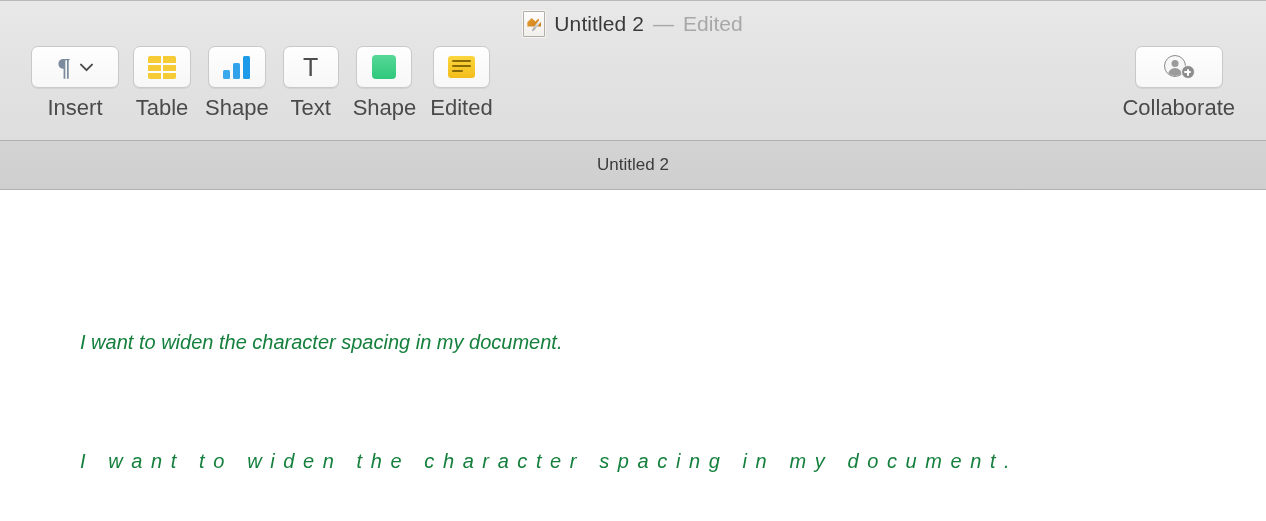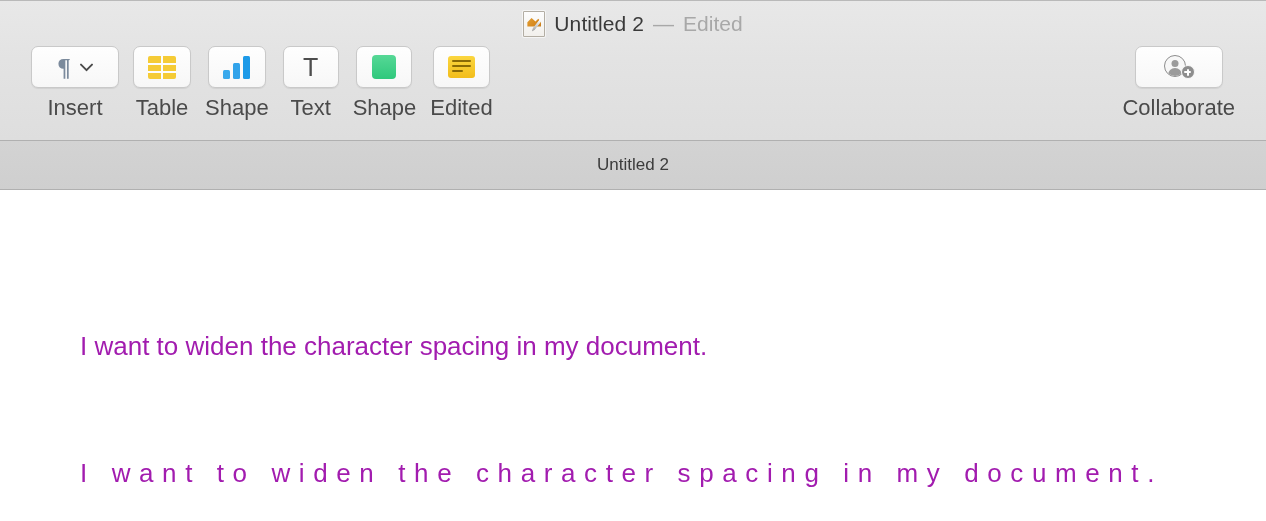--- a/index.html
+++ b/index.html
@@ -216,23 +216,24 @@
 
   
   .canvas {
     position: absolute;
     left: 0; right: 0;
     top: 191px; bottom: 0;
     background: #ffffff;
     padding-left: 80px;
   }
   .para {
-    color: #a21caf;
-    font-size: 26px;
+    color: #15803d;
+    font-size: 20px;
     white-space: nowrap;
+    font-style: italic;
   }
   .para-normal { margin-top: 140px; letter-spacing: 0; }
   .para-spaced { margin-top: 96px; letter-spacing: 8.6px; }
 </style>
 </head>
 <body>
 
 <div class="window">
 
   <div class="chrome">

